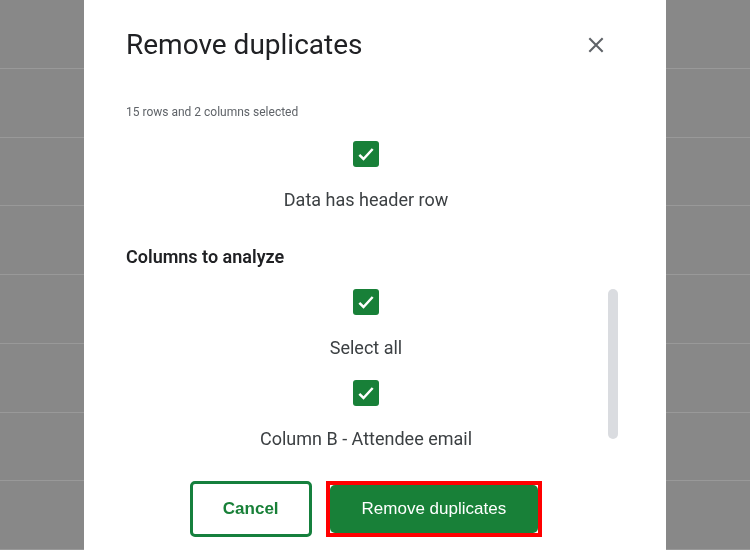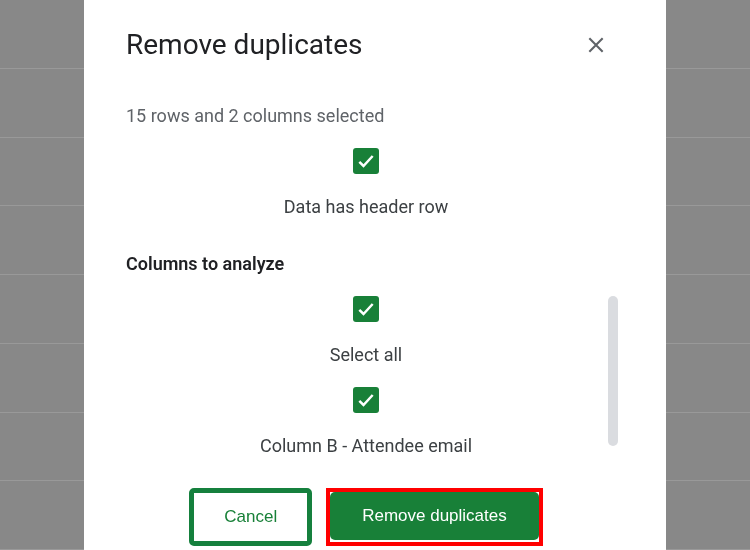--- a/index.html
+++ b/index.html
@@ -43,21 +43,21 @@
       font-weight: 400;
       color: #202124;
     }
     .close-icon {
       width: 20px;
       height: 20px;
       color: #5f6368;
       cursor: pointer;
     }
     .selection-info {
-      font-size: 18px;
+      font-size: 12px;
       color: #5f6368;
       margin-bottom: 22px;
     }
     .checkbox-row {
       display: flex;
       align-items: center;
       gap: 22px;
       margin-bottom: 22px;
       flex-direction: column;
     }
@@ -104,25 +104,25 @@
       border-radius: 5px;
     }
     .button-row {
       display: flex;
       gap: 14px;
       justify-content: center;
       margin-top: auto;
       padding-top: 10px;
     }
     .btn-cancel {
-      border: 5px solid #15803d;
+      border: 3px solid #15803d;
       background: #fff;
       color: #188038;
       font-size: 17px;
-      font-weight: 400;
+      font-weight: 700;
       padding: 14px 30px;
       border-radius: 5px;
       cursor: pointer;
     }
     .btn-primary {
       border: none;
       background: #188038;
       color: #fff;
       font-size: 17px;
       font-weight: 500;

